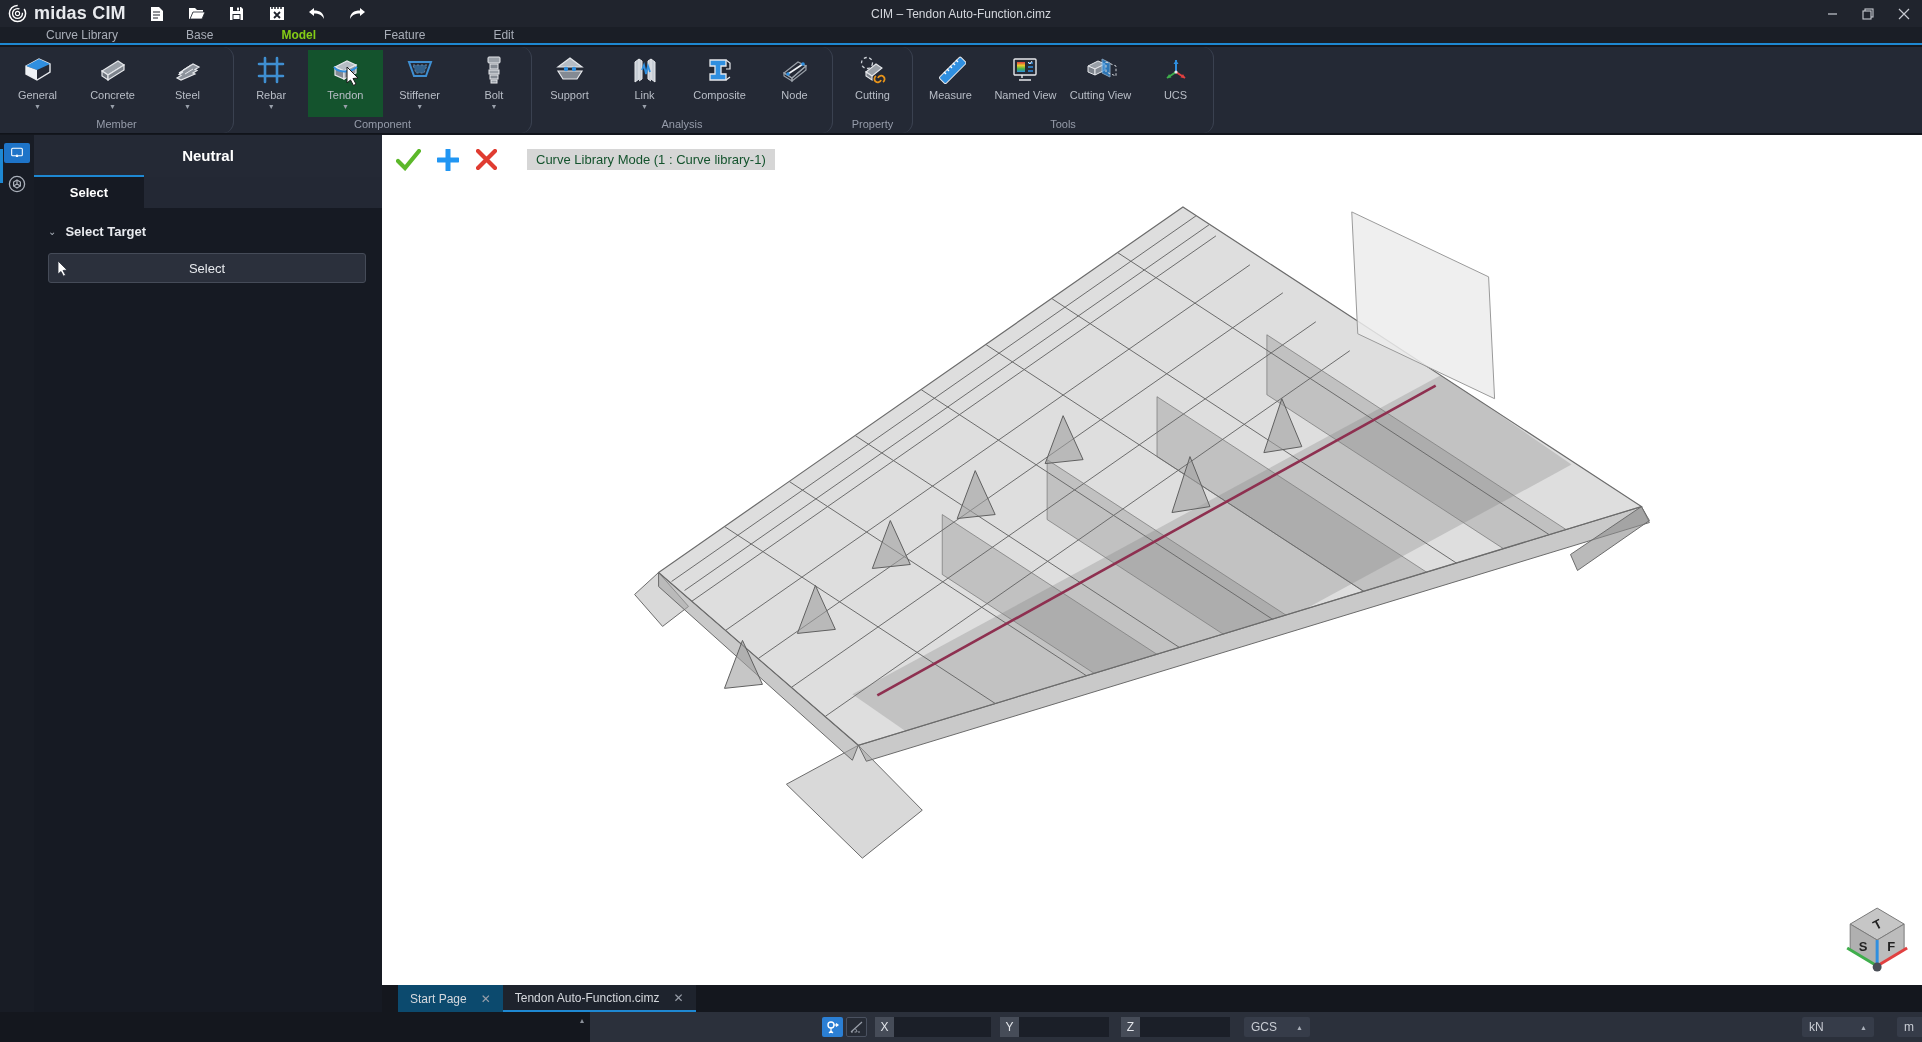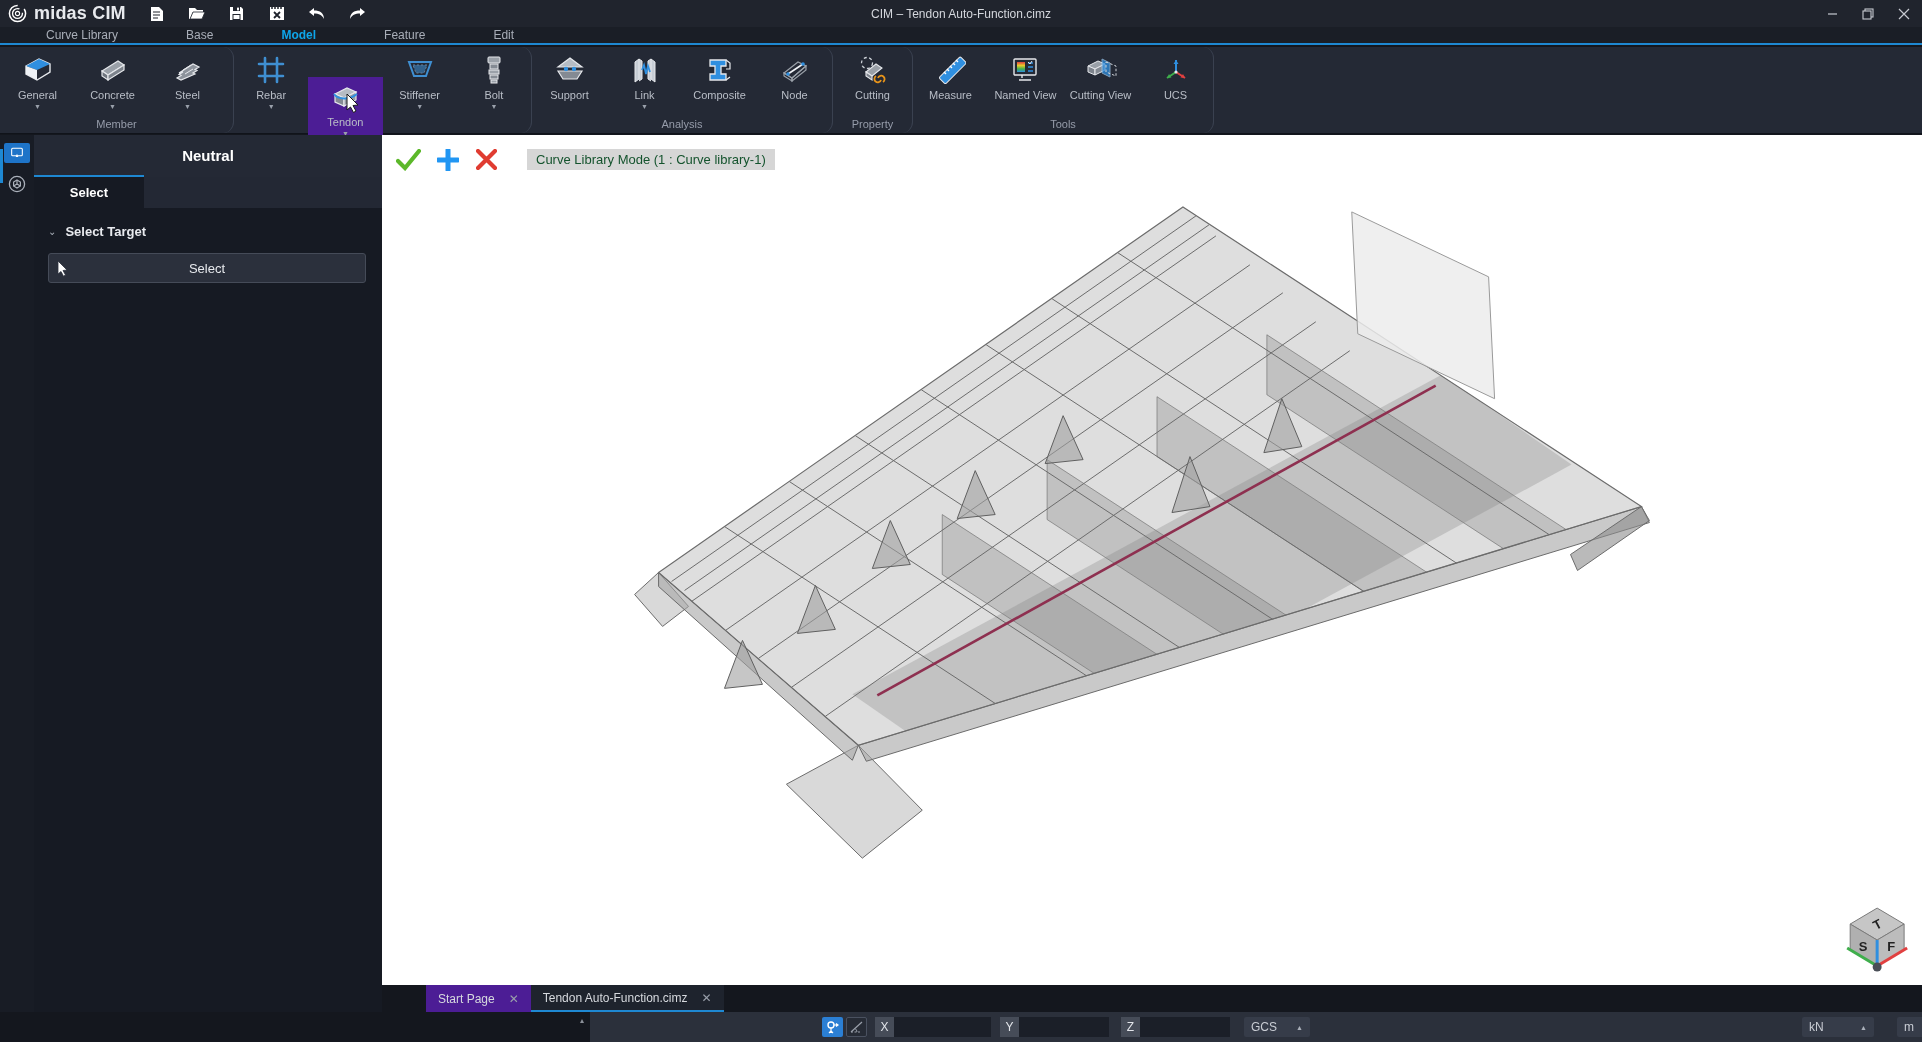--- a/index.html
+++ b/index.html
@@ -16,29 +16,29 @@
   .quickicons { display:flex; align-items:center; gap:22px; margin-left:22px; }
   .qi { width:18px; height:16px; display:flex; align-items:center; justify-content:center; cursor:default; }
   .win-title { position:absolute; left:0; right:0; text-align:center; font-size:12px; color:#d4d7dd; pointer-events:none; }
   .winctl { margin-left:auto; display:flex; align-items:center; }
   .wbtn { width:36px; height:27px; display:flex; align-items:center; justify-content:center; color:#c7cad1; }
 
   
   .menurow { position:absolute; left:0; top:27px; width:1922px; height:18px; background:#1a1e26;
              display:flex; align-items:center; border-bottom:2px solid #1e88d2;text-align:center; }
   .mtab { font-size:12px; color:#a9aeb8; padding:0 34px; height:18px; display:flex; align-items:center; }
-  .mtab.active { color:#0ea5e9; font-weight:bold; }
+  .mtab.active { color:#84cc16; font-weight:bold; }
 
   
   .ribbon { position:absolute; left:0; top:47px; width:1922px; height:87px; background:#242935;
             display:flex; border-bottom:1px solid #10131a; }
   .rgroup { display:flex; flex-direction:column; border-right:1px solid #3a4150;border-radius:11px; }
   .rbuttons { display:flex; flex:1; padding-top:3px; }
   .rbtn { width:75px; display:flex; flex-direction:column; align-items:center; position:relative; padding-top:2px; }
-  .rbtn.hl { background:#4c1d95;margin-top:27px; }
+  .rbtn.hl { background:#14532d; }
   .rbtn .ricon { height:36px; display:flex; align-items:center; justify-content:center; }
   .rbtn .rlabel { font-size:11px; color:#b9bec7; margin-top:1px; white-space:nowrap; }
   .rbtn .rarrow { font-size:7px; color:#9aa0ab; margin-top:2px; height:8px; }
   .rgroup .glabel { height:16px; font-size:11px; color:#969caa; text-align:center; line-height:14px; }
   .cursor-overlay { position:absolute; left:38px; top:16px; }
 
   
   .content { position:absolute; left:0; top:135px; width:1922px; height:877px; display:flex; }
   .iconstrip { width:34px; background:#181c25; position:relative; }
   .strip-ind { position:absolute; left:0; top:14px; width:3px; height:34px; background:#1e88d2; }
@@ -65,21 +65,21 @@
   .main { flex:1; display:flex; flex-direction:column; }
   .viewport { position:relative; height:850px; background:#ffffff; overflow:hidden; }
   .vtoolbar { position:absolute; left:14px; top:12px; display:flex; align-items:center; gap:14px; z-index:5; }
   .vt-icon { width:25px; height:25px; display:flex; align-items:center; justify-content:center; }
   .mode-label { margin-left:14px; background:#d6d6d6; color:#14532d; font-size:13px; padding:3px 9px; }
   .model-svg { position:absolute; left:0; top:0; }
 
   .doctabs { height:27px; background:#14171e; display:flex; align-items:flex-start; padding-left:16px; }
   .dtab { height:27px; display:flex; align-items:center; gap:14px; padding:0 12px; font-size:12px; color:#d6d9de; }
   .dtab .dclose { color:#9aa0ab; font-size:12px; }
-  .dtab.inactive { background:#4c1d95;margin-left:28px; }
+  .dtab.inactive { background:#0c4a6e; }
   .dtab.active { background:#1e232d; border-bottom:2px solid #1e88d2; }
 
   
   .statusbar { position:absolute; left:0; top:1012px; width:1922px; height:30px; background:#2b303b; }
   .status-left-dark { position:absolute; left:0; top:0; width:590px; height:30px; background:#14171e; }
   .mini-expand { position:absolute; left:580px; top:4px; color:#8a8f98; font-size:8px; }
   .sb-items { position:absolute; left:822px; top:5px; display:flex; align-items:center; height:20px; }
   .sb-iconbtn { width:21px; height:20px; border-radius:2px; display:flex; align-items:center; justify-content:center; }
   .sb-iconbtn.on { background:#2b7fd4; }
   .sb-iconbtn.off { background:#262b35; border:1px solid #4a5160; margin-left:3px; }

